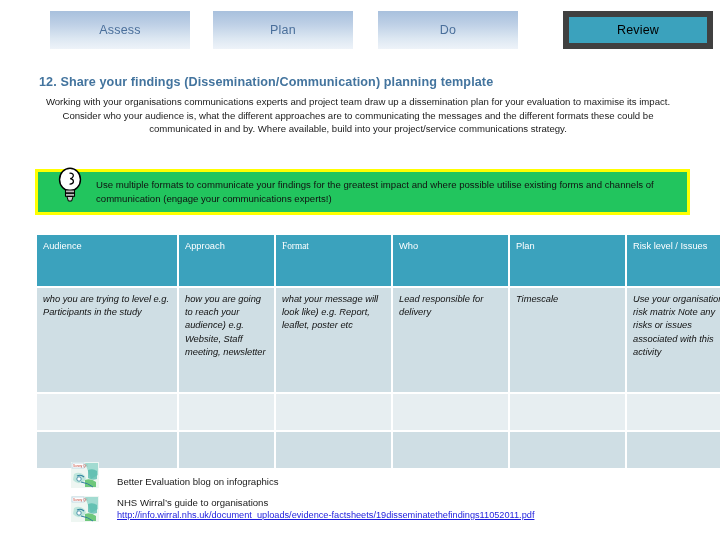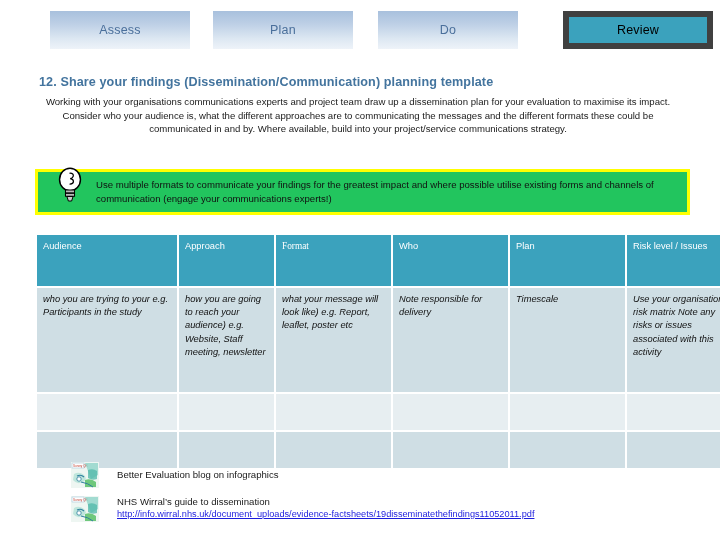--- a/index.html
+++ b/index.html
@@ -148,21 +148,21 @@
 
   
   #resource-links {
     position: absolute;
     left: 41px;
     top: 460px;
     width: 640px;
   }
   .resource-row {
     display: flex;
-    align-items: center;
+    align-items: flex-end;
     margin-bottom: 6px;
     padding-left: 30px;
   }
   .resource-thumb {
     width: 28px;
     height: 26px;
     flex: 0 0 auto;
     margin-top: 2px;
   }
   .resource-body {
@@ -221,24 +221,24 @@
       <th class="col-audience">Audience</th>
       <th class="col-approach">Approach</th>
       <th class="col-format">Format</th>
       <th class="col-who">Who</th>
       <th class="col-when">Plan</th>
       <th class="col-risk">Risk level / Issues</th>
     </tr>
   </thead>
   <tbody>
     <tr class="row-guide">
-      <td class="guide">who you are trying to your e.g. Participants in the study</td>
+      <td class="guide">who you are trying to level e.g. Participants in the study</td>
       <td class="guide">how you are going to reach your audience) e.g. Website, Staff meeting, newsletter</td>
       <td class="guide">what your message will look like) e.g. Report, leaflet, poster etc</td>
-      <td class="guide">Note responsible for delivery</td>
+      <td class="guide">Lead responsible for delivery</td>
       <td class="guide">Timescale</td>
       <td class="guide">Use your organisations risk matrix
 Note any risks or issues associated with this activity</td>
     </tr>
     <tr class="row-light">
       <td></td>
       <td></td>
       <td></td>
       <td></td>
       <td></td>
@@ -282,18 +282,18 @@
       <text x="2" y="5" font-family="'Liberation Sans', sans-serif" font-size="3" fill="#c0392b">Survey QR</text>
       <path d="M14 1 L27 1 L27 13 L20 17 Z" fill="#8fd4c8" opacity="0.8"></path>
       <path d="M17 8 q5 -2 9 1 l0 8 q-5 2 -9 -1 z" fill="#4fb8a8" opacity="0.75"></path>
       <path d="M3 12 q5 -3 10 1 q4 4 -1 7 q-6 3 -10 -2 z" fill="#bfe6dc"></path>
       <path d="M6 14 q4 -2 7 1" fill="none" stroke="#2f7f9e" stroke-width="1.1"></path>
       <circle cx="8" cy="17" r="2.2" fill="#ffffff" stroke="#2f7f9e" stroke-width="0.8"></circle>
       <path d="M14 18 q6 -2 11 2 l0 5 l-11 0 z" fill="#39b54a" opacity="0.7"></path>
       <path d="M10 20 q7 1 12 5" fill="none" stroke="#2f7f9e" stroke-width="1"></path>
     </svg>
     <div class="resource-body">
-      <div class="resource-label">NHS Wirral’s guide to dissemination</div>
+      <div class="resource-label">NHS Wirral’s guide to organisations</div>
       <a class="resource-url" href="#">http://info.wirral.nhs.uk/document_uploads/evidence-factsheets/19disseminatethefindings11052011.pdf</a>
     </div>
   </div>
 
 </div>
 
 </body></html>

